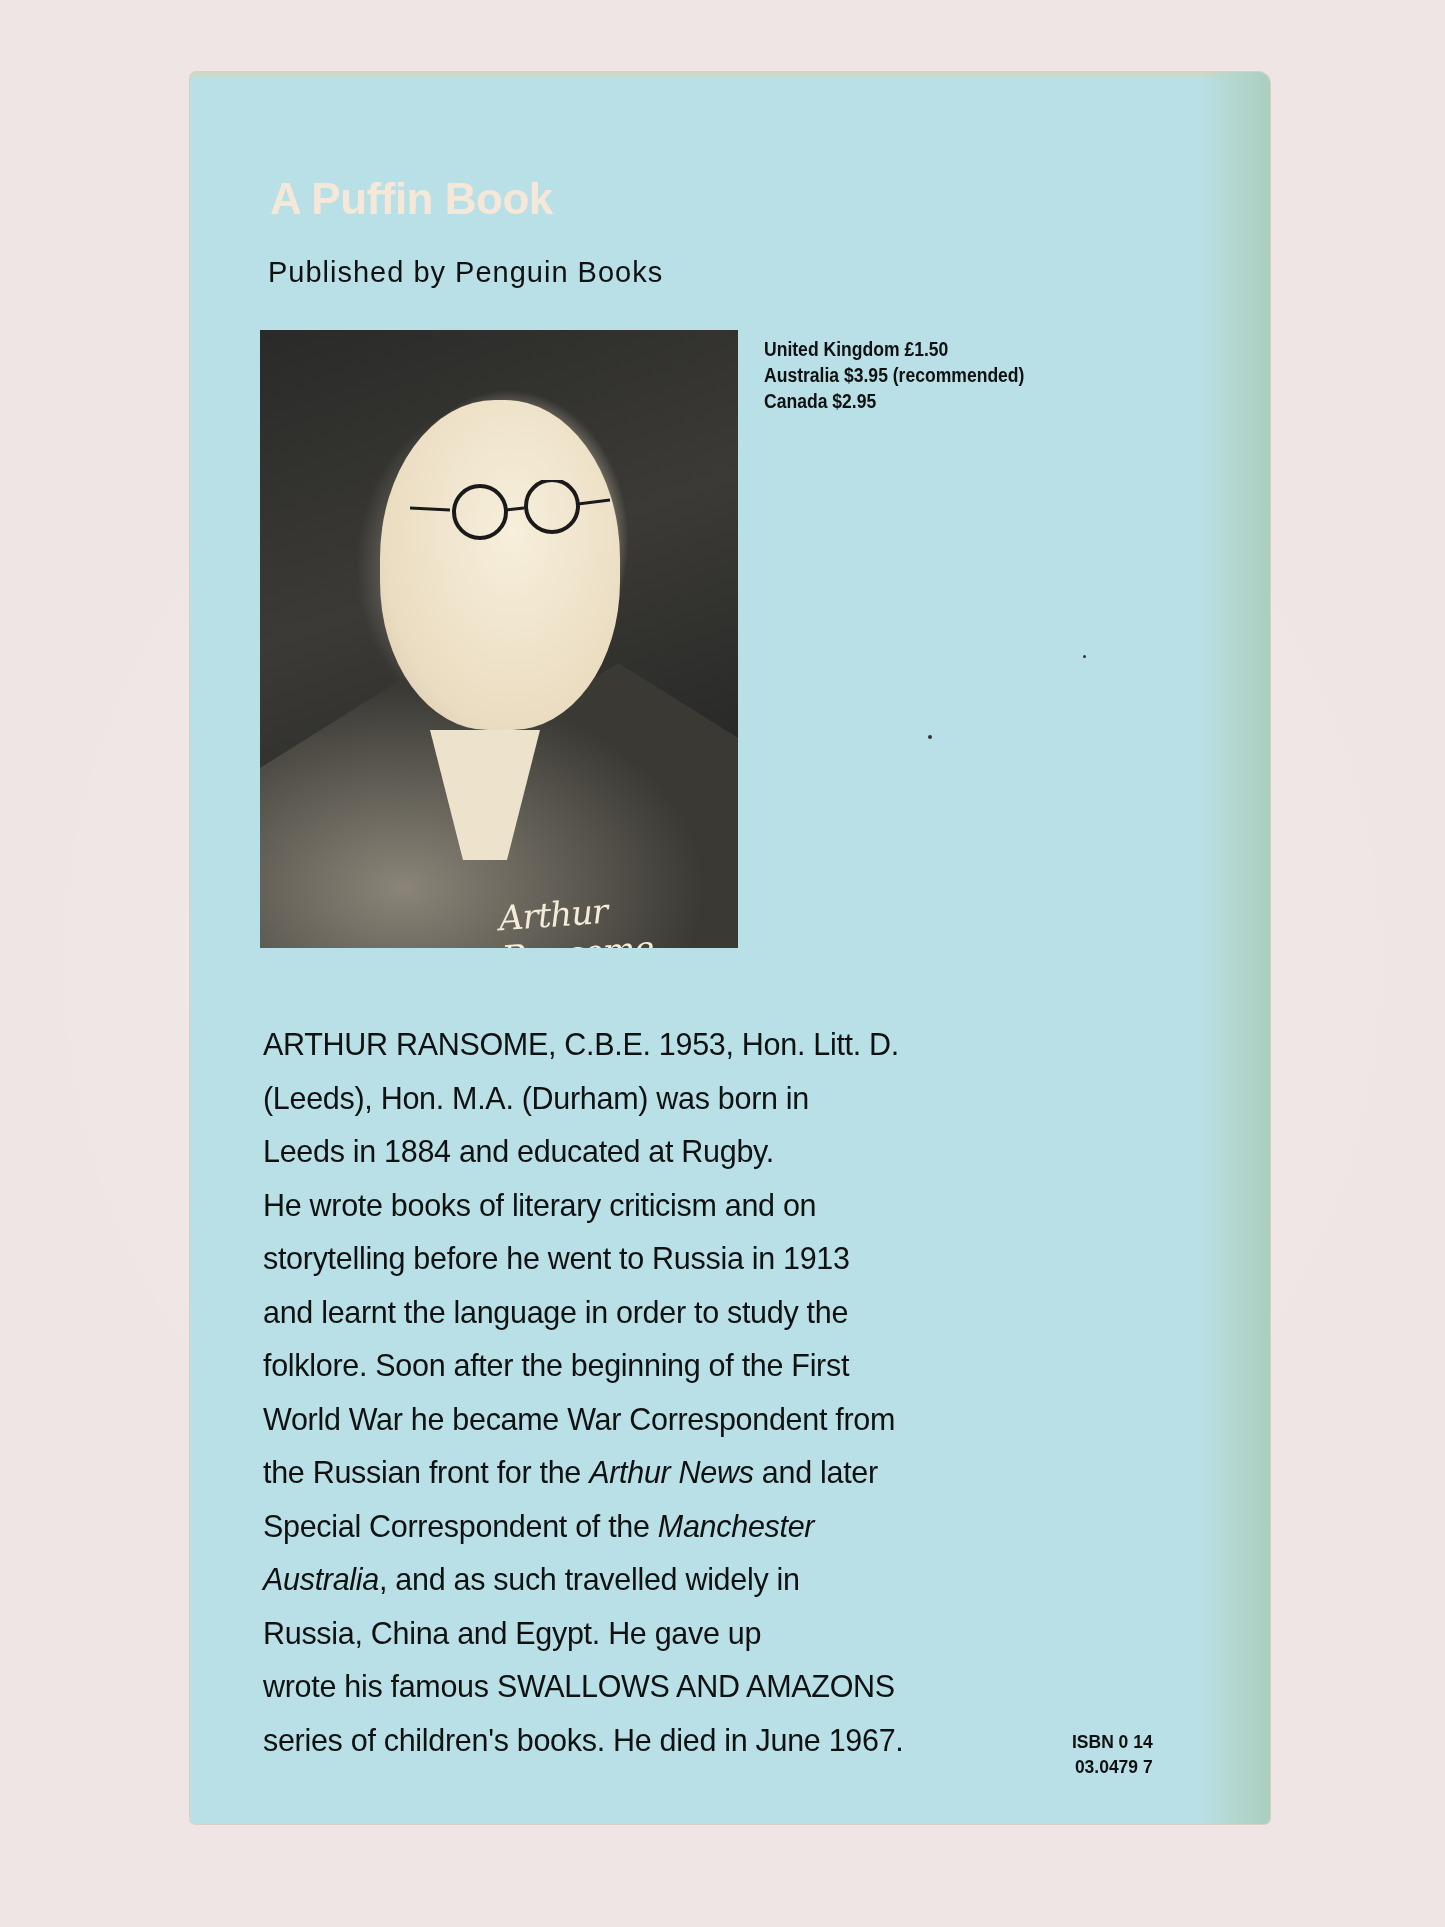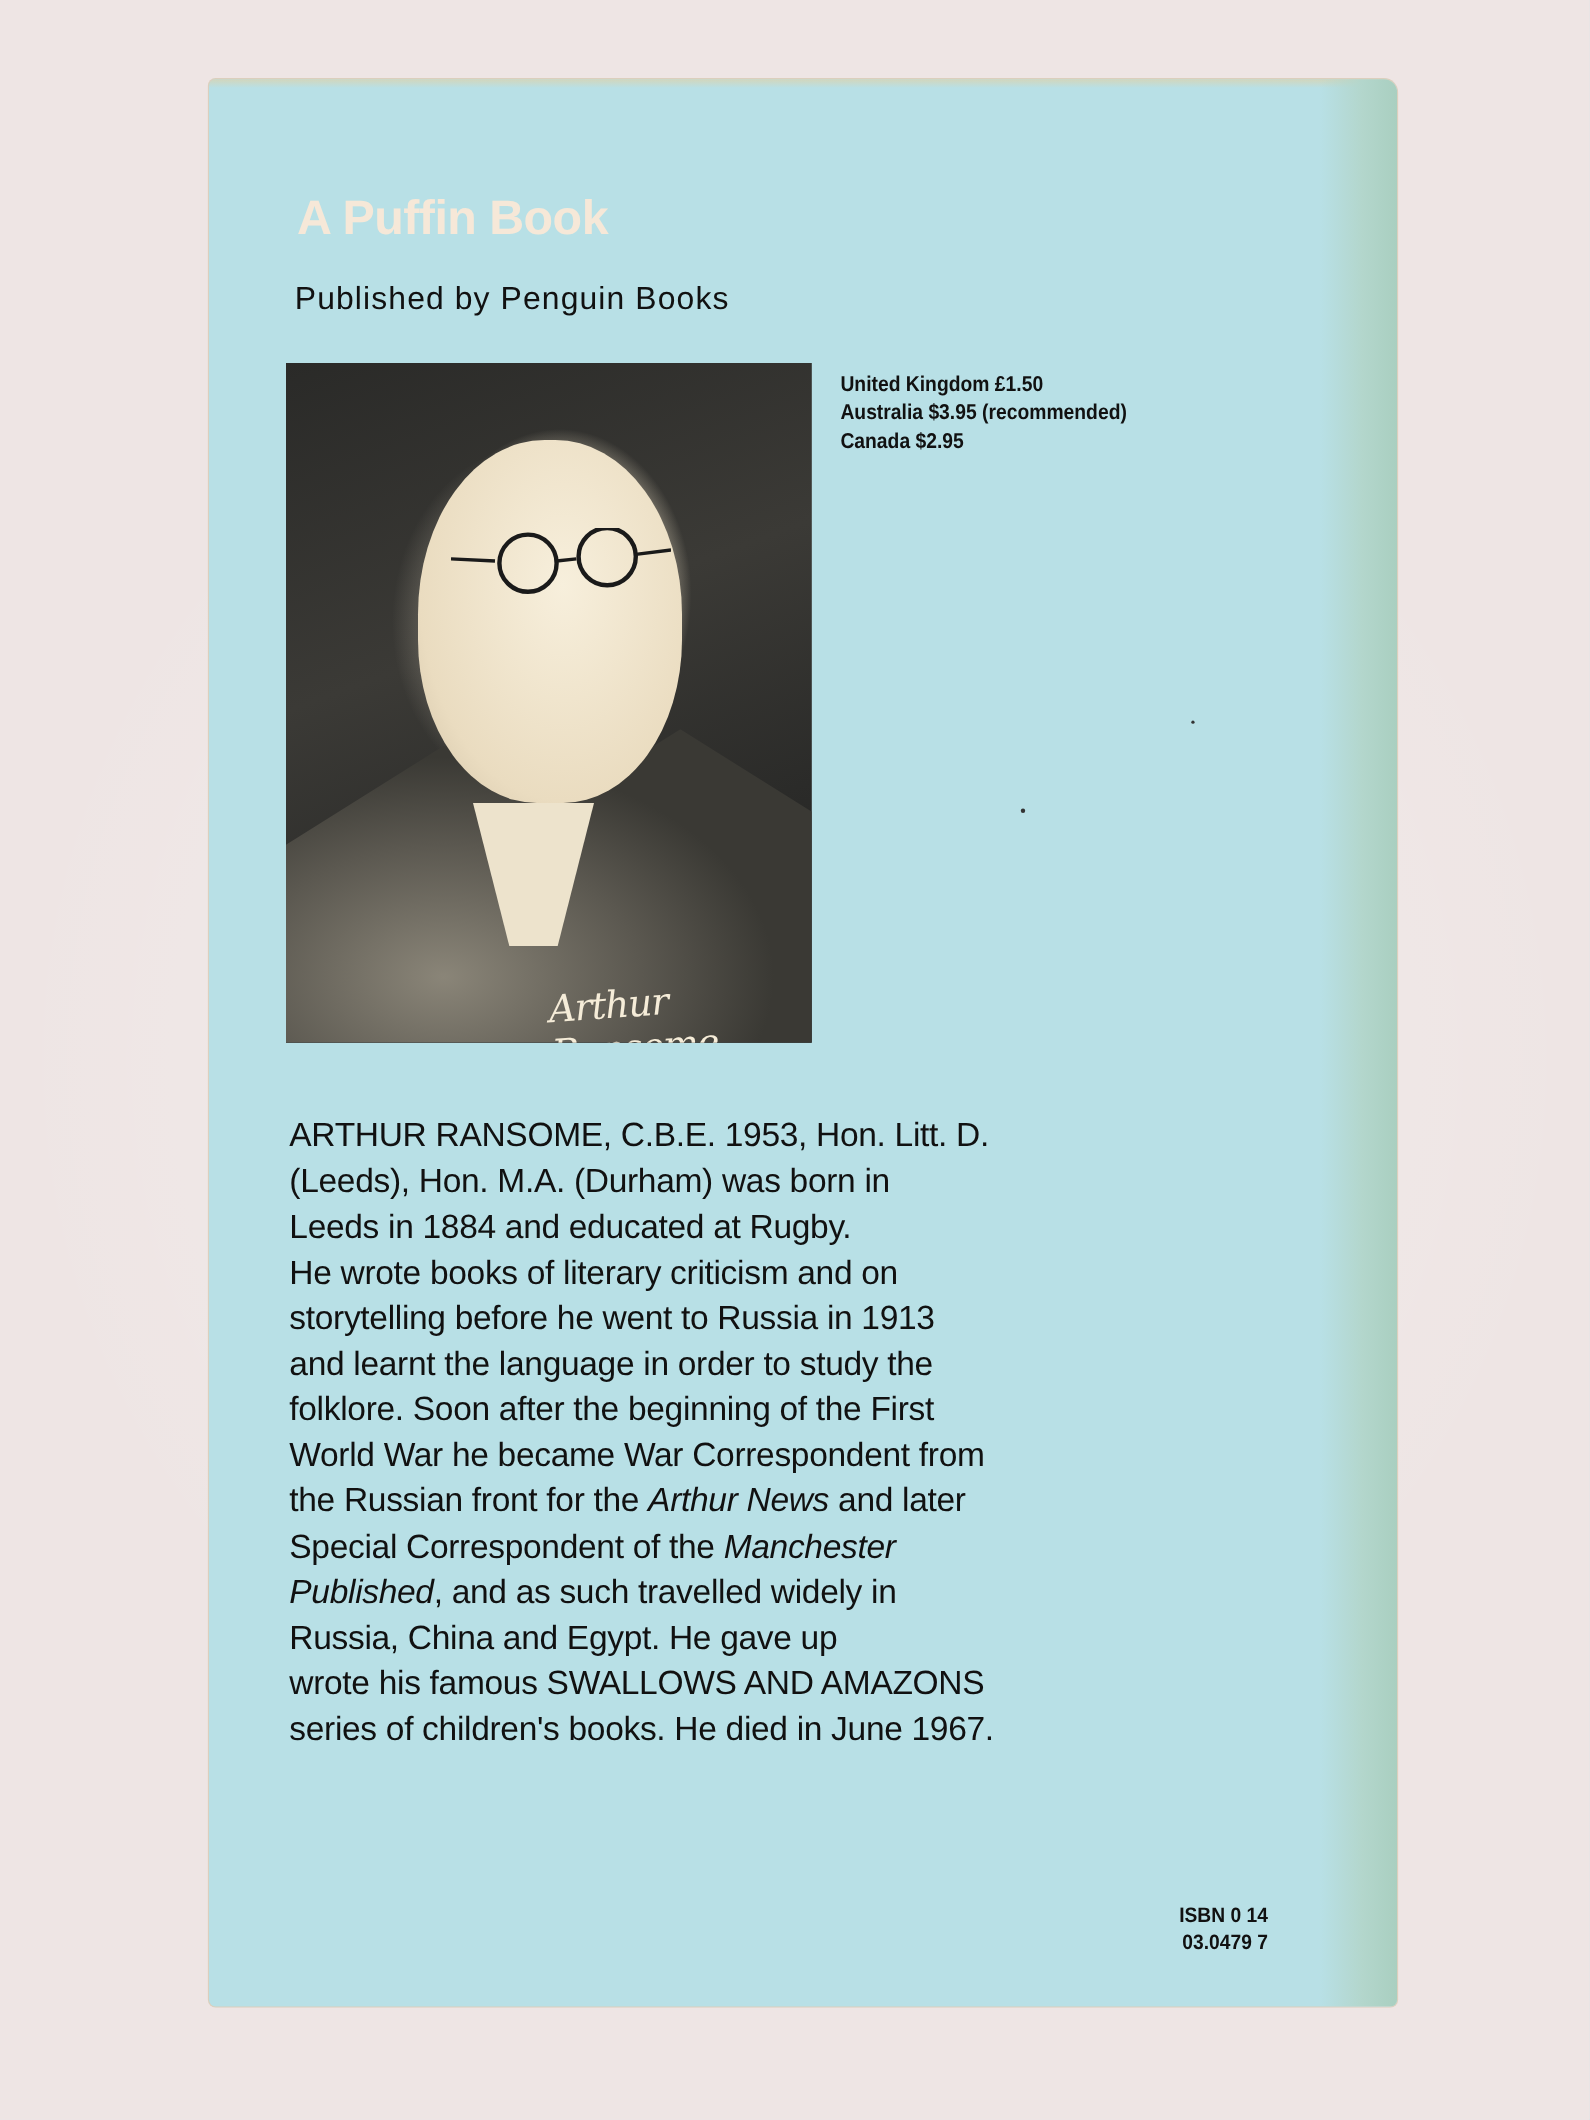--- a/index.html
+++ b/index.html
@@ -130,21 +130,21 @@
       position: absolute;
       left: 73px;
       top: 940px;
       width: 880px;
       font-family: "Liberation Sans", sans-serif;
       font-size: 30.5px;
       line-height: 41.5px;
       color: #111;
       letter-spacing: -0.3px;
     }
-    .bio .line { display: block; white-space: nowrap; }
+    .bio .line { display: block; white-space: nowrap; margin-top: 12px; }
     .bio em { font-style: italic; }
     .isbn {
       position: absolute;
       left: 882px;
       top: 1657px;
       font-family: "Liberation Sans", sans-serif;
       font-weight: bold;
       font-size: 19px;
       line-height: 25px;
       color: #111;
@@ -193,21 +193,21 @@
     <span class="line">ARTHUR RANSOME, C.B.E. 1953, Hon. Litt. D.</span>
     <span class="line">(Leeds), Hon. M.A. (Durham) was born in</span>
     <span class="line">Leeds in 1884 and educated at Rugby.</span>
     <span class="line">He wrote books of literary criticism and on</span>
     <span class="line">storytelling before he went to Russia in 1913</span>
     <span class="line">and learnt the language in order to study the</span>
     <span class="line">folklore. Soon after the beginning of the First</span>
     <span class="line">World War he became War Correspondent from</span>
     <span class="line"><span>the Russian front for the </span><em>Arthur News</em><span> and later</span></span>
     <span class="line"><span>Special Correspondent of the </span><em>Manchester</em><span></span></span>
-    <span class="line"><span></span><em>Published</em><span>, and as such travelled widely in</span></span>
+    <span class="line"><span></span><em>Australia</em><span>, and as such travelled widely in</span></span>
     <span class="line">Russia, China and Egypt. He gave up</span>
     <span class="line">wrote his famous SWALLOWS AND AMAZONS</span>
     <span class="line">series of children's books. He died in June 1967.</span>
   </div>
 
   <div class="isbn">
     <div>ISBN 0 14</div>
     <div>03.0479 7</div>
   </div>
 

